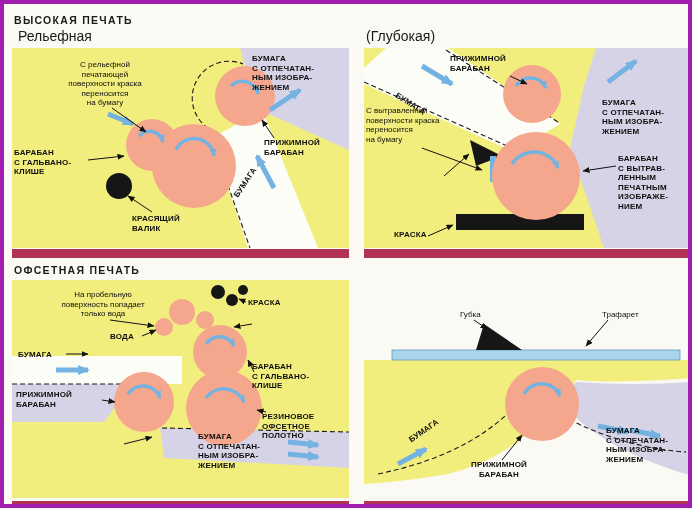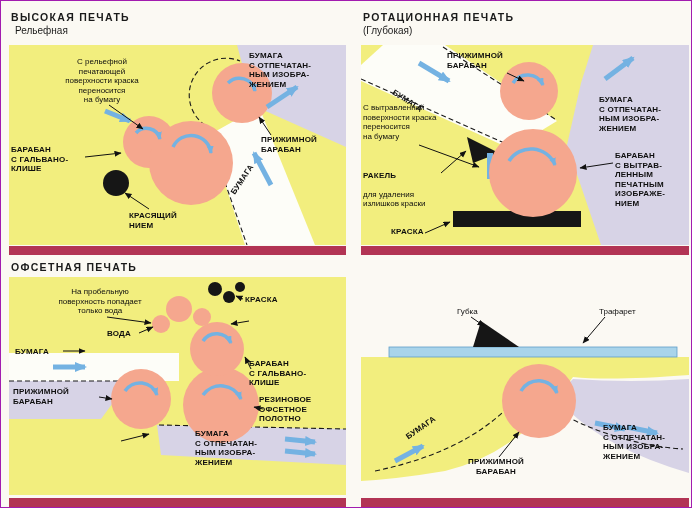--- a/index.html
+++ b/index.html
@@ -1,23 +1,23 @@
 <!DOCTYPE html>
 <html style="--page_bg: #fbf9f3; --yellow: #f2ee7e; --pink: #f5a78e; --lavender: #d7d3e6; --blue: #74b2e2; --maroon: #b23454; --paper_white: #fdfdf8; --stencil_blue: #a9d4ea;"><head>
 <meta charset="utf-8">
 <style>
   *{margin:0;padding:0;box-sizing:border-box}
   html,body{background:#e9e7e2}
   body{font-family:"Liberation Sans",sans-serif;color:#111}
   #page{position:relative;width:692px;height:508px;background:var(--page_bg,#fbf9f3);
-        border:1px solid #a21caf;overflow:hidden}
+        border:4px solid #a21caf;overflow:hidden}
   .panel{position:absolute}
   .panel > svg{position:absolute;left:0;display:block}
   .title{position:absolute;font-size:10.5px;font-weight:bold;letter-spacing:1.3px;color:#1a1a1a;white-space:pre}
-  .subtitle{position:absolute;font-size:10px;color:#1a1a1a}
+  .subtitle{position:absolute;font-size:14px;color:#1a1a1a}
   .it{}
   .lbl{position:absolute;font-size:8px;line-height:1.2;color:#0e0e0e;white-space:pre-line}
   .b{font-weight:bold;letter-spacing:.2px}
   .ctr{text-align:center}
   .bar{position:absolute;height:9px;background:var(--maroon,#b23454)}
   
   .c-yellow{fill:var(--yellow,#f2ee7e)}
   .c-pink{fill:var(--pink,#f5a78e)}
   .c-lav{fill:var(--lavender,#d7d3e6)}
   .c-wht{fill:var(--paper_white,#fdfdf8)}
@@ -80,27 +80,26 @@
     <div class="lbl b" style="left:240px;top:42px;width:94px">БУМАГА
 С ОТПЕЧАТАН-
 НЫМ ИЗОБРА-
 ЖЕНИЕМ</div>
     <div class="lbl b" style="left:252px;top:126px;width:82px">ПРИЖИМНОЙ
 БАРАБАН</div>
     <div class="lbl b" style="left:2px;top:136px;width:72px">БАРАБАН
 С ГАЛЬВАНО-
 КЛИШЕ</div>
     <div class="lbl b" style="left:120px;top:202px;width:78px">КРАСЯЩИЙ
-НИЕМ</div>
+ВАЛИК</div>
     <div class="lbl b" style="left:224px;top:180px;transform:rotate(-56deg);transform-origin:left center">БУМАГА</div>
   </div>
   <div class="bar" style="left:8px;top:245px;width:337px"></div>
 
   <div class="panel" style="left:360px;top:8px;width:328px;height:237px">
-    <div class="title" style="left:2px;top:2px">РОТАЦИОННАЯ ПЕЧАТЬ</div>
     <div class="subtitle it" style="left:2px;top:16px">(Глубокая)</div>
     <svg style="top:36px" width="328" height="200" viewBox="0 0 328 200">
       <rect class="c-yellow" width="328" height="200"></rect>
       <polygon class="c-lav" points="232,0 328,0 328,200 240,200 206,100 220,38"></polygon>
       <polygon class="c-wht" points="22,0 84,0 196,76 150,104 0,36 0,20"></polygon>
       <path class="s-dash" d="M0,34 L152,102"></path>
       <path class="s-dash" d="M82,2 L194,74"></path>
       <rect class="c-blk" x="92" y="166" width="128" height="16"></rect>
       <polygon class="c-blk" points="106,92 138,108 112,118"></polygon>
       <rect class="c-bluebar" x="126" y="108" width="6" height="26"></rect>
@@ -116,25 +115,20 @@
       <path class="s-ptr" d="M64,188 L89,177" marker-end="url(#ak)"></path>
       <path class="s-ptr" d="M252,118 L219,123" marker-end="url(#ak)"></path>
     </svg>
     <div class="lbl b" style="left:86px;top:42px;width:76px">ПРИЖИМНОЙ
 БАРАБАН</div>
     <div class="lbl b" style="left:32px;top:78px;transform:rotate(33deg);transform-origin:left center">БУМАГА</div>
     <div class="lbl" style="left:2px;top:94px;width:100px">С вытравленной
 поверхности краска
 переносится
 на бумагу</div>
-    <div class="lbl" style="left:2px;top:152px;width:92px">
-      <span class="b" style="display:block">РАКЕЛЬ</span>
-      <span style="display:block">для удаления
-излишков краски</span>
-    </div>
     <div class="lbl b" style="left:30px;top:218px">КРАСКА</div>
     <div class="lbl b" style="left:238px;top:86px;width:90px">БУМАГА
 С ОТПЕЧАТАН-
 НЫМ ИЗОБРА-
 ЖЕНИЕМ</div>
     <div class="lbl b" style="left:254px;top:142px;width:76px">БАРАБАН
 С ВЫТРАВ-
 ЛЕННЫМ
 ПЕЧАТНЫМ
 ИЗОБРАЖЕ-
@@ -180,21 +174,21 @@
 поверхность попадает
 только вода</div>
     <div class="lbl b" style="left:236px;top:38px">КРАСКА</div>
     <div class="lbl b" style="left:98px;top:72px">ВОДА</div>
     <div class="lbl b" style="left:6px;top:90px">БУМАГА</div>
     <div class="lbl b" style="left:4px;top:130px;width:84px">ПРИЖИМНОЙ
 БАРАБАН</div>
     <div class="lbl b" style="left:240px;top:102px;width:92px">БАРАБАН
 С ГАЛЬВАНО-
 КЛИШЕ</div>
-    <div class="lbl b" style="left:250px;top:138px;width:68px">РЕЗИНОВОЕ
+    <div class="lbl b" style="left:250px;top:152px;width:68px">РЕЗИНОВОЕ
 ОФСЕТНОЕ
 ПОЛОТНО</div>
     <div class="lbl b" style="left:186px;top:172px;width:78px">БУМАГА
 С ОТПЕЧАТАН-
 НЫМ ИЗОБРА-
 ЖЕНИЕМ</div>
   </div>
   <div class="bar" style="left:8px;top:497px;width:337px"></div>
 
   <div class="panel" style="left:360px;top:256px;width:328px;height:241px">

